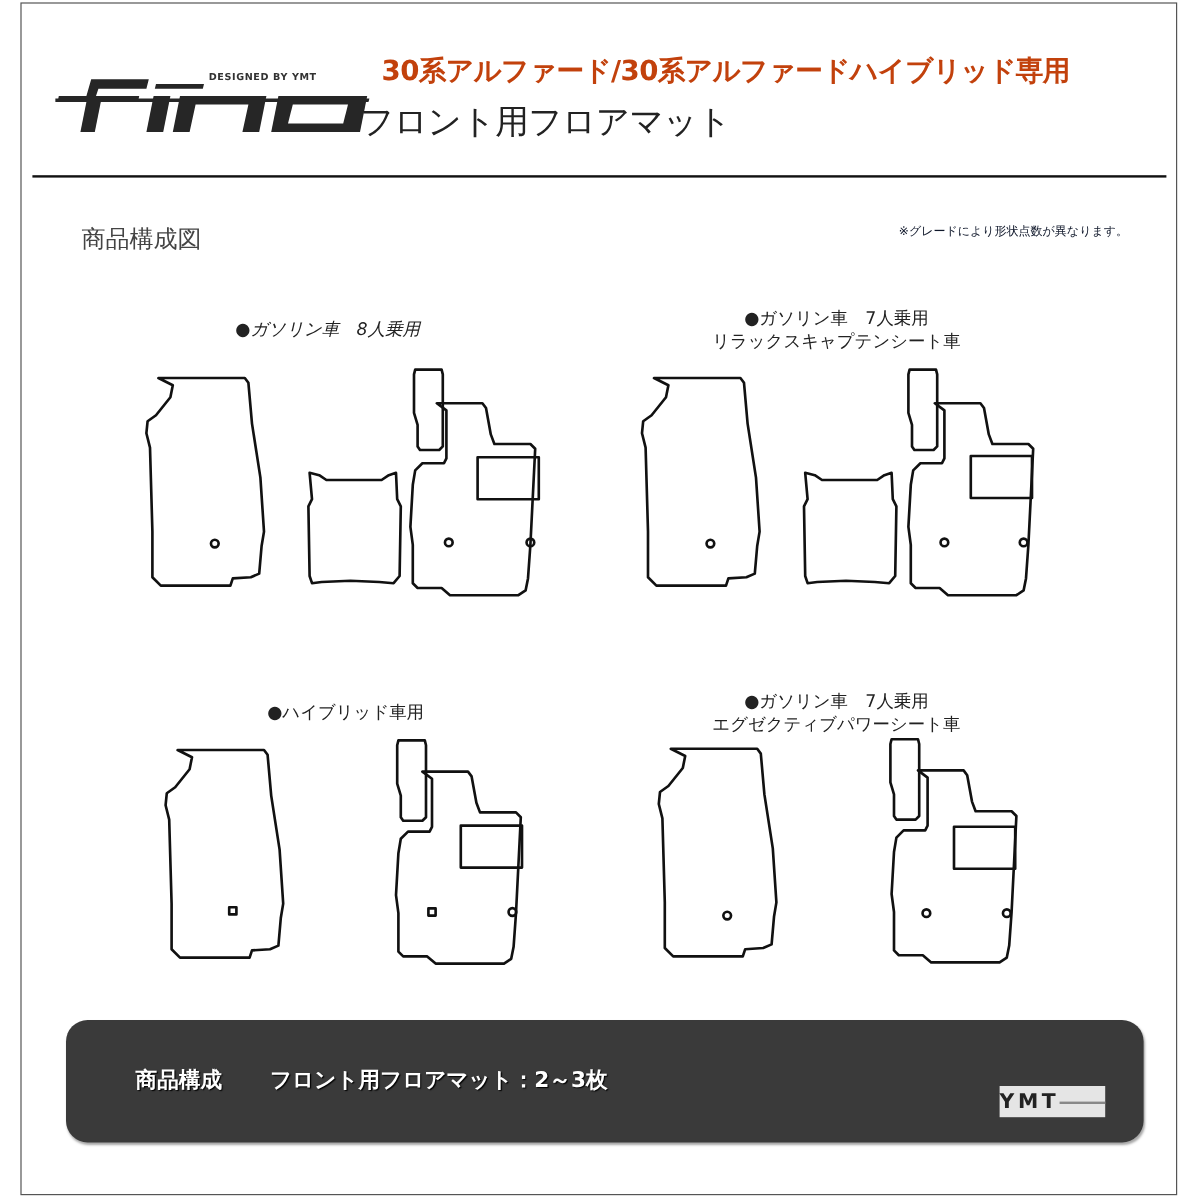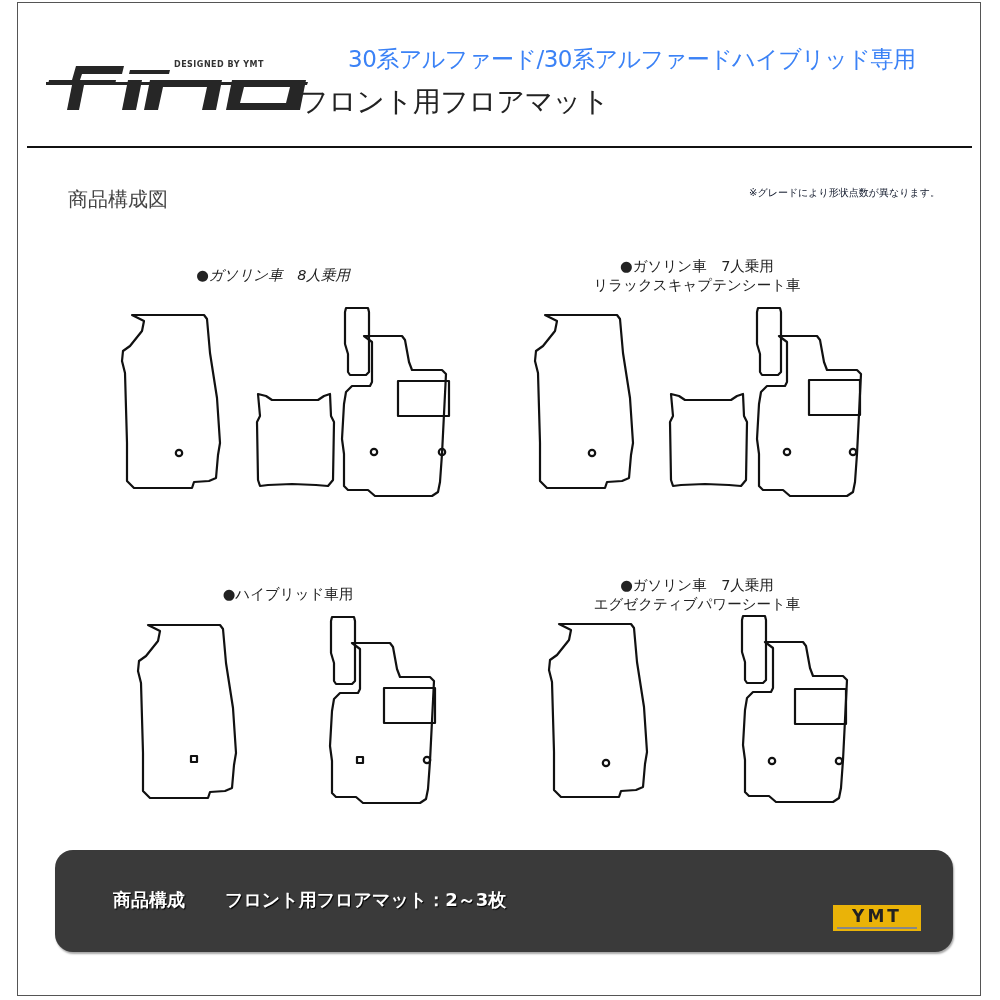--- a/index.html
+++ b/index.html
@@ -3,38 +3,38 @@
 <meta charset="utf-8">
 <style>
   html, body { margin:0; padding:0; background:#ffffff; }
   body { width:1000px; height:1000px; position:relative; overflow:hidden;
          font-family:"DejaVu Sans", "Liberation Sans", sans-serif; color:#222; }
   .frame { position:absolute; left:17px; top:2px; width:964px; height:994px;
            border:1px solid #555; box-sizing:border-box; }
   .logo { position:absolute; left:46px; top:58px; width:262px; height:60px; }
   .logo-tag { position:absolute; left:128px; top:2px; font-size:8px; letter-spacing:0.5px;
               color:#333; font-family:"DejaVu Sans", sans-serif; font-weight:bold; }
-  .title1 { position:absolute; left:318px; top:44px; font-size:23px; font-weight:normal;
-            letter-spacing:-0.5px; color:#3b82f6; white-space:nowrap;margin-left:30px; }
+  .title1 { position:absolute; left:318px; top:44px; font-size:23px; font-weight:bold;
+            letter-spacing:-0.5px; color:#c2410c; white-space:nowrap; }
   .title2 { position:absolute; left:300px; top:83px; font-size:28px; color:#222; white-space:nowrap;
             letter-spacing:-0.5px; }
   .rule { position:absolute; left:27px; top:146px; width:945px; height:2px; background:#111; }
   .diagram-title { position:absolute; left:68px; top:186px; font-size:20px; color:#444; }
   .note { position:absolute; right:60px; top:186px; font-size:10px; color:#0f172a; white-space:nowrap; }
   .set-label { position:absolute; font-size:14.5px; color:#222; line-height:19px;
                text-align:center; white-space:nowrap; transform:translateX(-50%); }
   .mats { position:absolute; left:0; top:0; width:1000px; height:1000px; pointer-events:none; }
   .mats path, .mats rect, .mats circle { fill:none; stroke:#111; stroke-width:2.2; stroke-linejoin:round; }
   .panel { position:absolute; left:55px; top:850px; width:898px; height:102px;
            background:#3a3a3a; border-radius:18px;
            box-shadow:1px 2px 2px rgba(0,0,0,0.35); }
   .panel-text { position:absolute; top:38px; font-size:18px; font-weight:bold; color:#ffffff;
                 white-space:nowrap; text-shadow:1px 1px 1px #000; }
-  .ymt { position:absolute; left:778px; top:55px; width:88px; height:26px; background:#eab308;
-         display:flex; flex-direction:column; align-items:center; justify-content:center; }
+  .ymt { position:absolute; left:778px; top:55px; width:88px; height:26px; background:#e5e5e5;
+         display:flex; flex-direction:row; align-items:center; justify-content:center; }
   .ymt-text { font-family:"DejaVu Sans", sans-serif; font-weight:bold; font-size:17px;
               letter-spacing:3px; color:#222; line-height:17px; }
   .ymt-sub { width:80px; height:2px; background:#888; margin-top:2px; }
 </style>
 </head>
 <body>
 
 <div class="frame"></div>
 
 <div class="logo">

